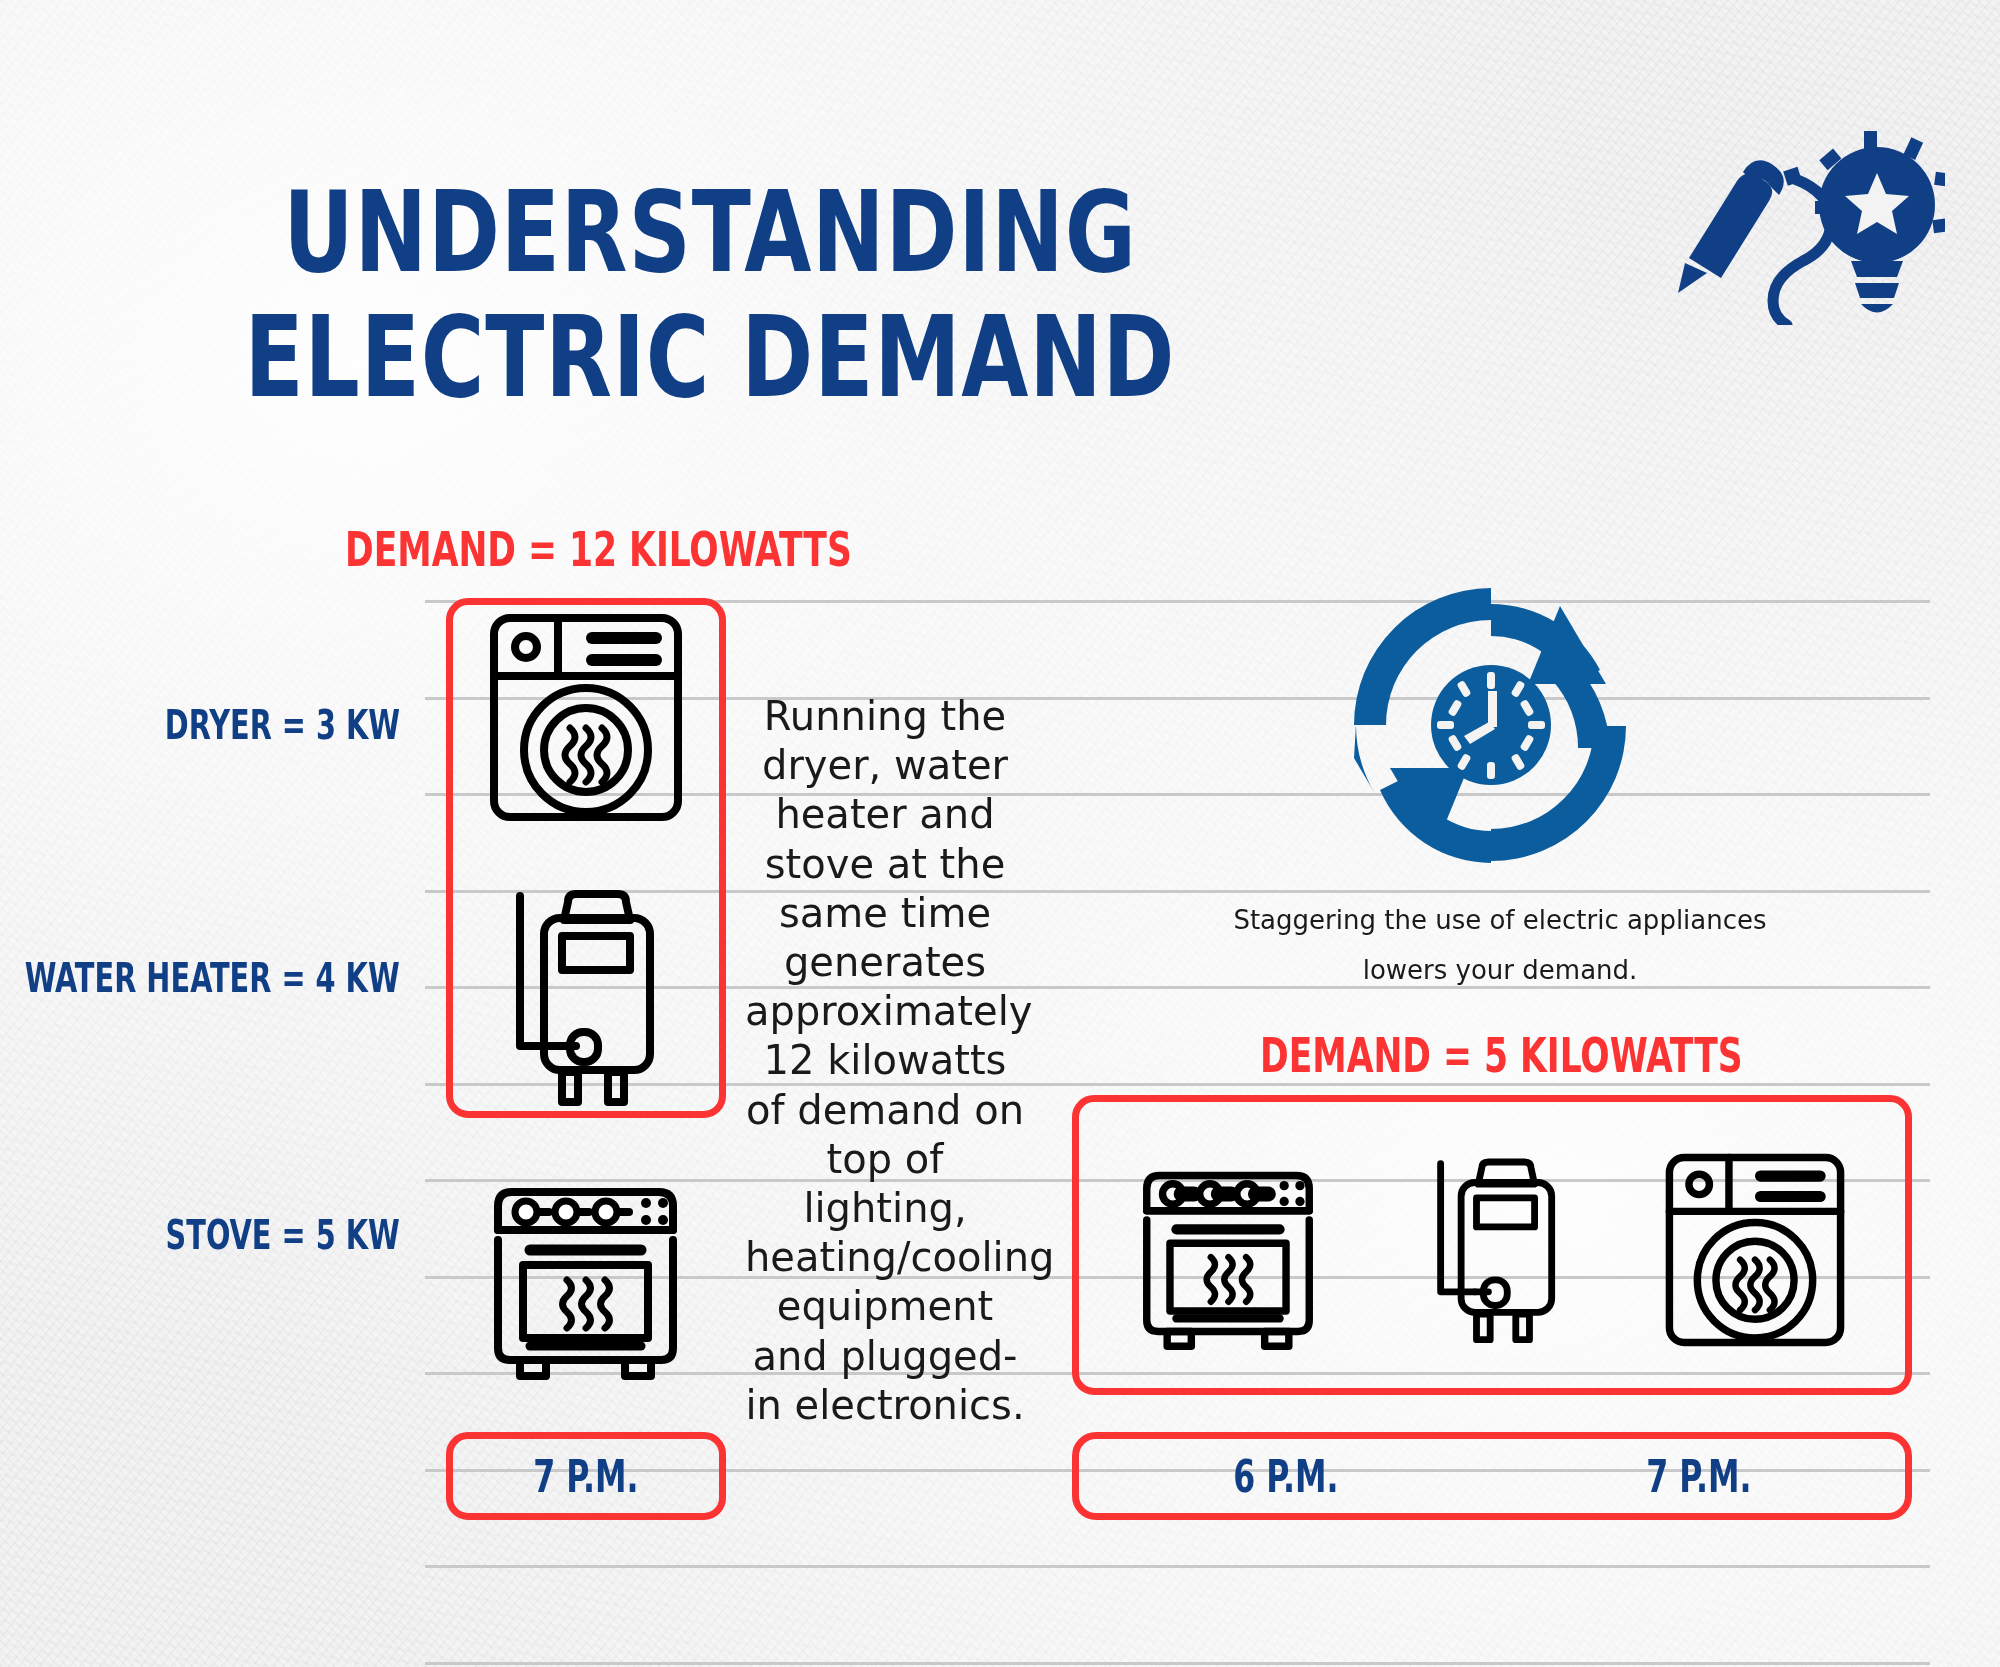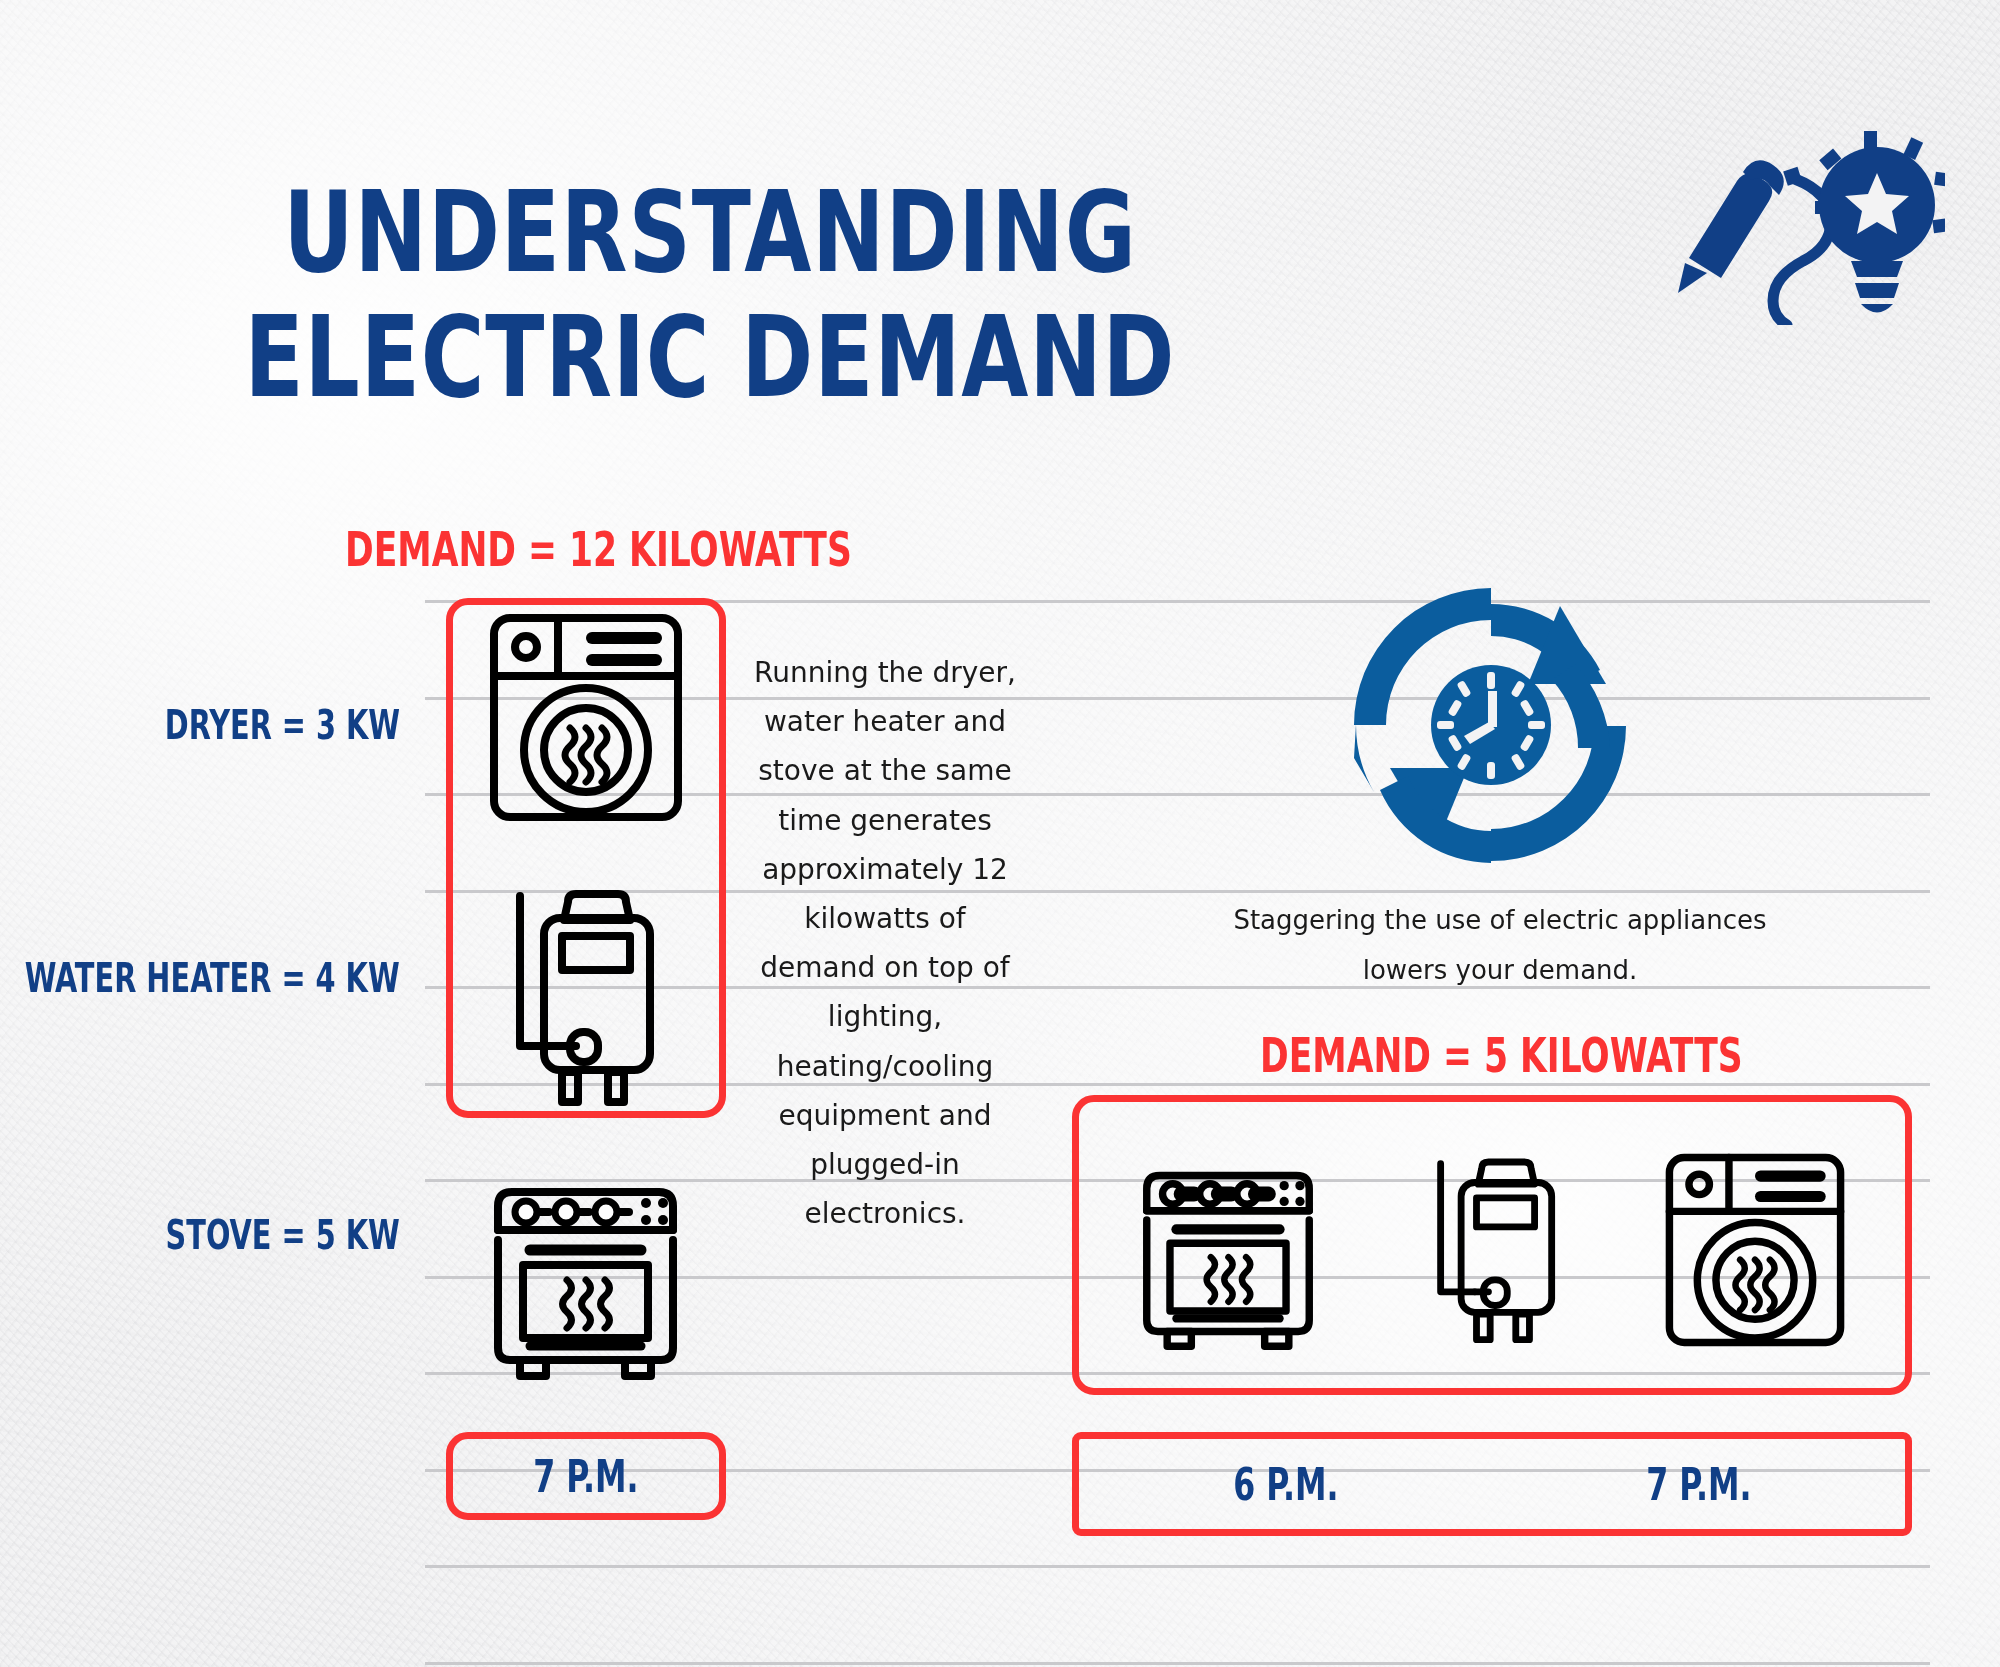--- a/index.html
+++ b/index.html
@@ -85,37 +85,37 @@
   #li-dryer{left:486px;top:610px;width:200px;height:215px;}
   #li-wh{left:500px;top:880px;width:172px;height:240px;}
   #li-stove{left:478px;top:1170px;width:215px;height:210px;}
 
   
   #right-box{
     position:absolute;left:1072px;top:1095px;width:840px;height:300px;
     border:7px solid #fb3333;border-radius:22px;box-sizing:border-box;
   }
   #right-time-box{
-    position:absolute;left:1072px;top:1432px;width:840px;height:104px;
-    border:7px solid #fb3333;border-radius:9px;box-sizing:border-box;
+    position:absolute;left:1072px;top:1432px;width:840px;height:88px;
+    border:7px solid #fb3333;border-radius:24px;box-sizing:border-box;
     display:flex;align-items:center;
   }
   #right-time-box .tcell{flex:1;text-align:center;}
   #right-time-box .tlabel{font-size:44px;transform-origin:50% 50%;display:inline-block;}
 
   .ri{position:absolute;}
   #ri-stove{left:1128px;top:1155px;width:200px;height:195px;}
   #ri-wh{left:1422px;top:1150px;width:150px;height:205px;}
   #ri-dryer{left:1660px;top:1150px;width:190px;height:200px;}
 
   
   #para{
-    position:absolute;left:745px;top:648px;width:280px;
+    position:absolute;left:745px;top:692px;width:280px;
     font-family:"DejaVu Sans","Liberation Sans",sans-serif;
-    font-size:28px;line-height:49.2px;
+    font-size:40px;line-height:49.2px;
     color:#1a1a1a;text-align:center;
   }
 
   
   #right-caption{
     position:absolute;left:1190px;top:895px;width:620px;
     font-family:"DejaVu Sans","Liberation Sans",sans-serif;
     font-size:26px;line-height:50px;color:#1a1a1a;text-align:center;
   }
 

